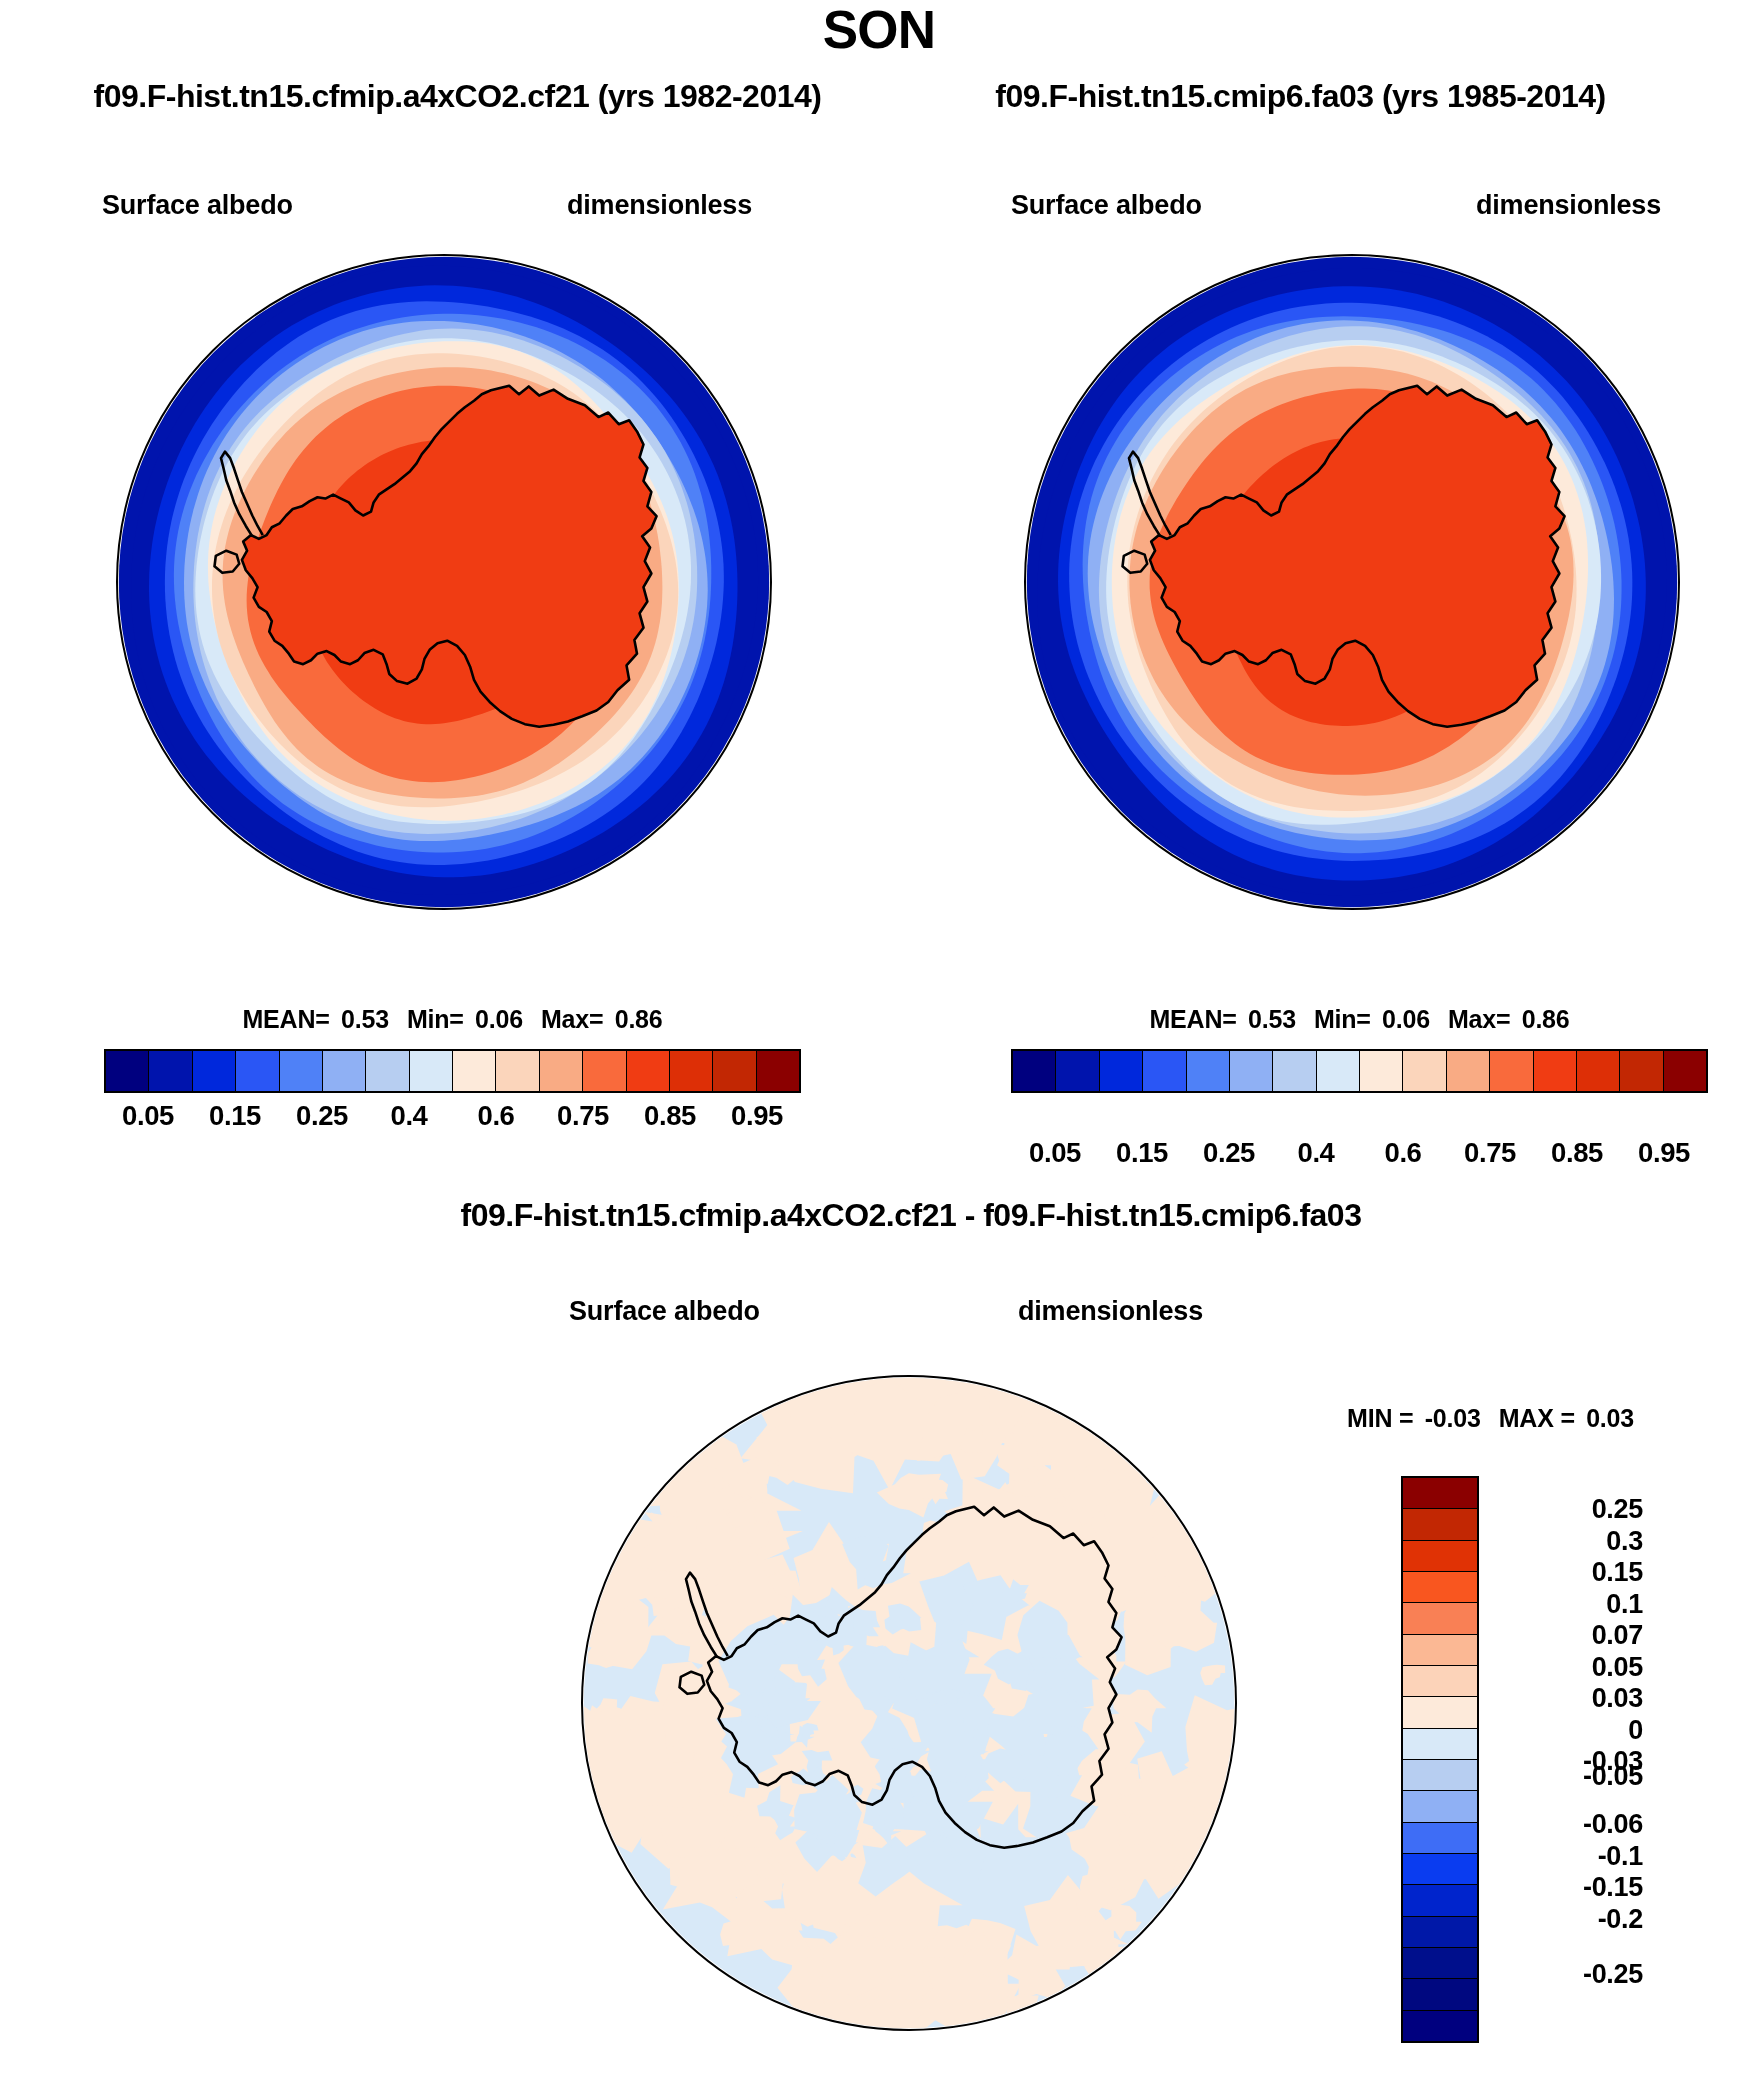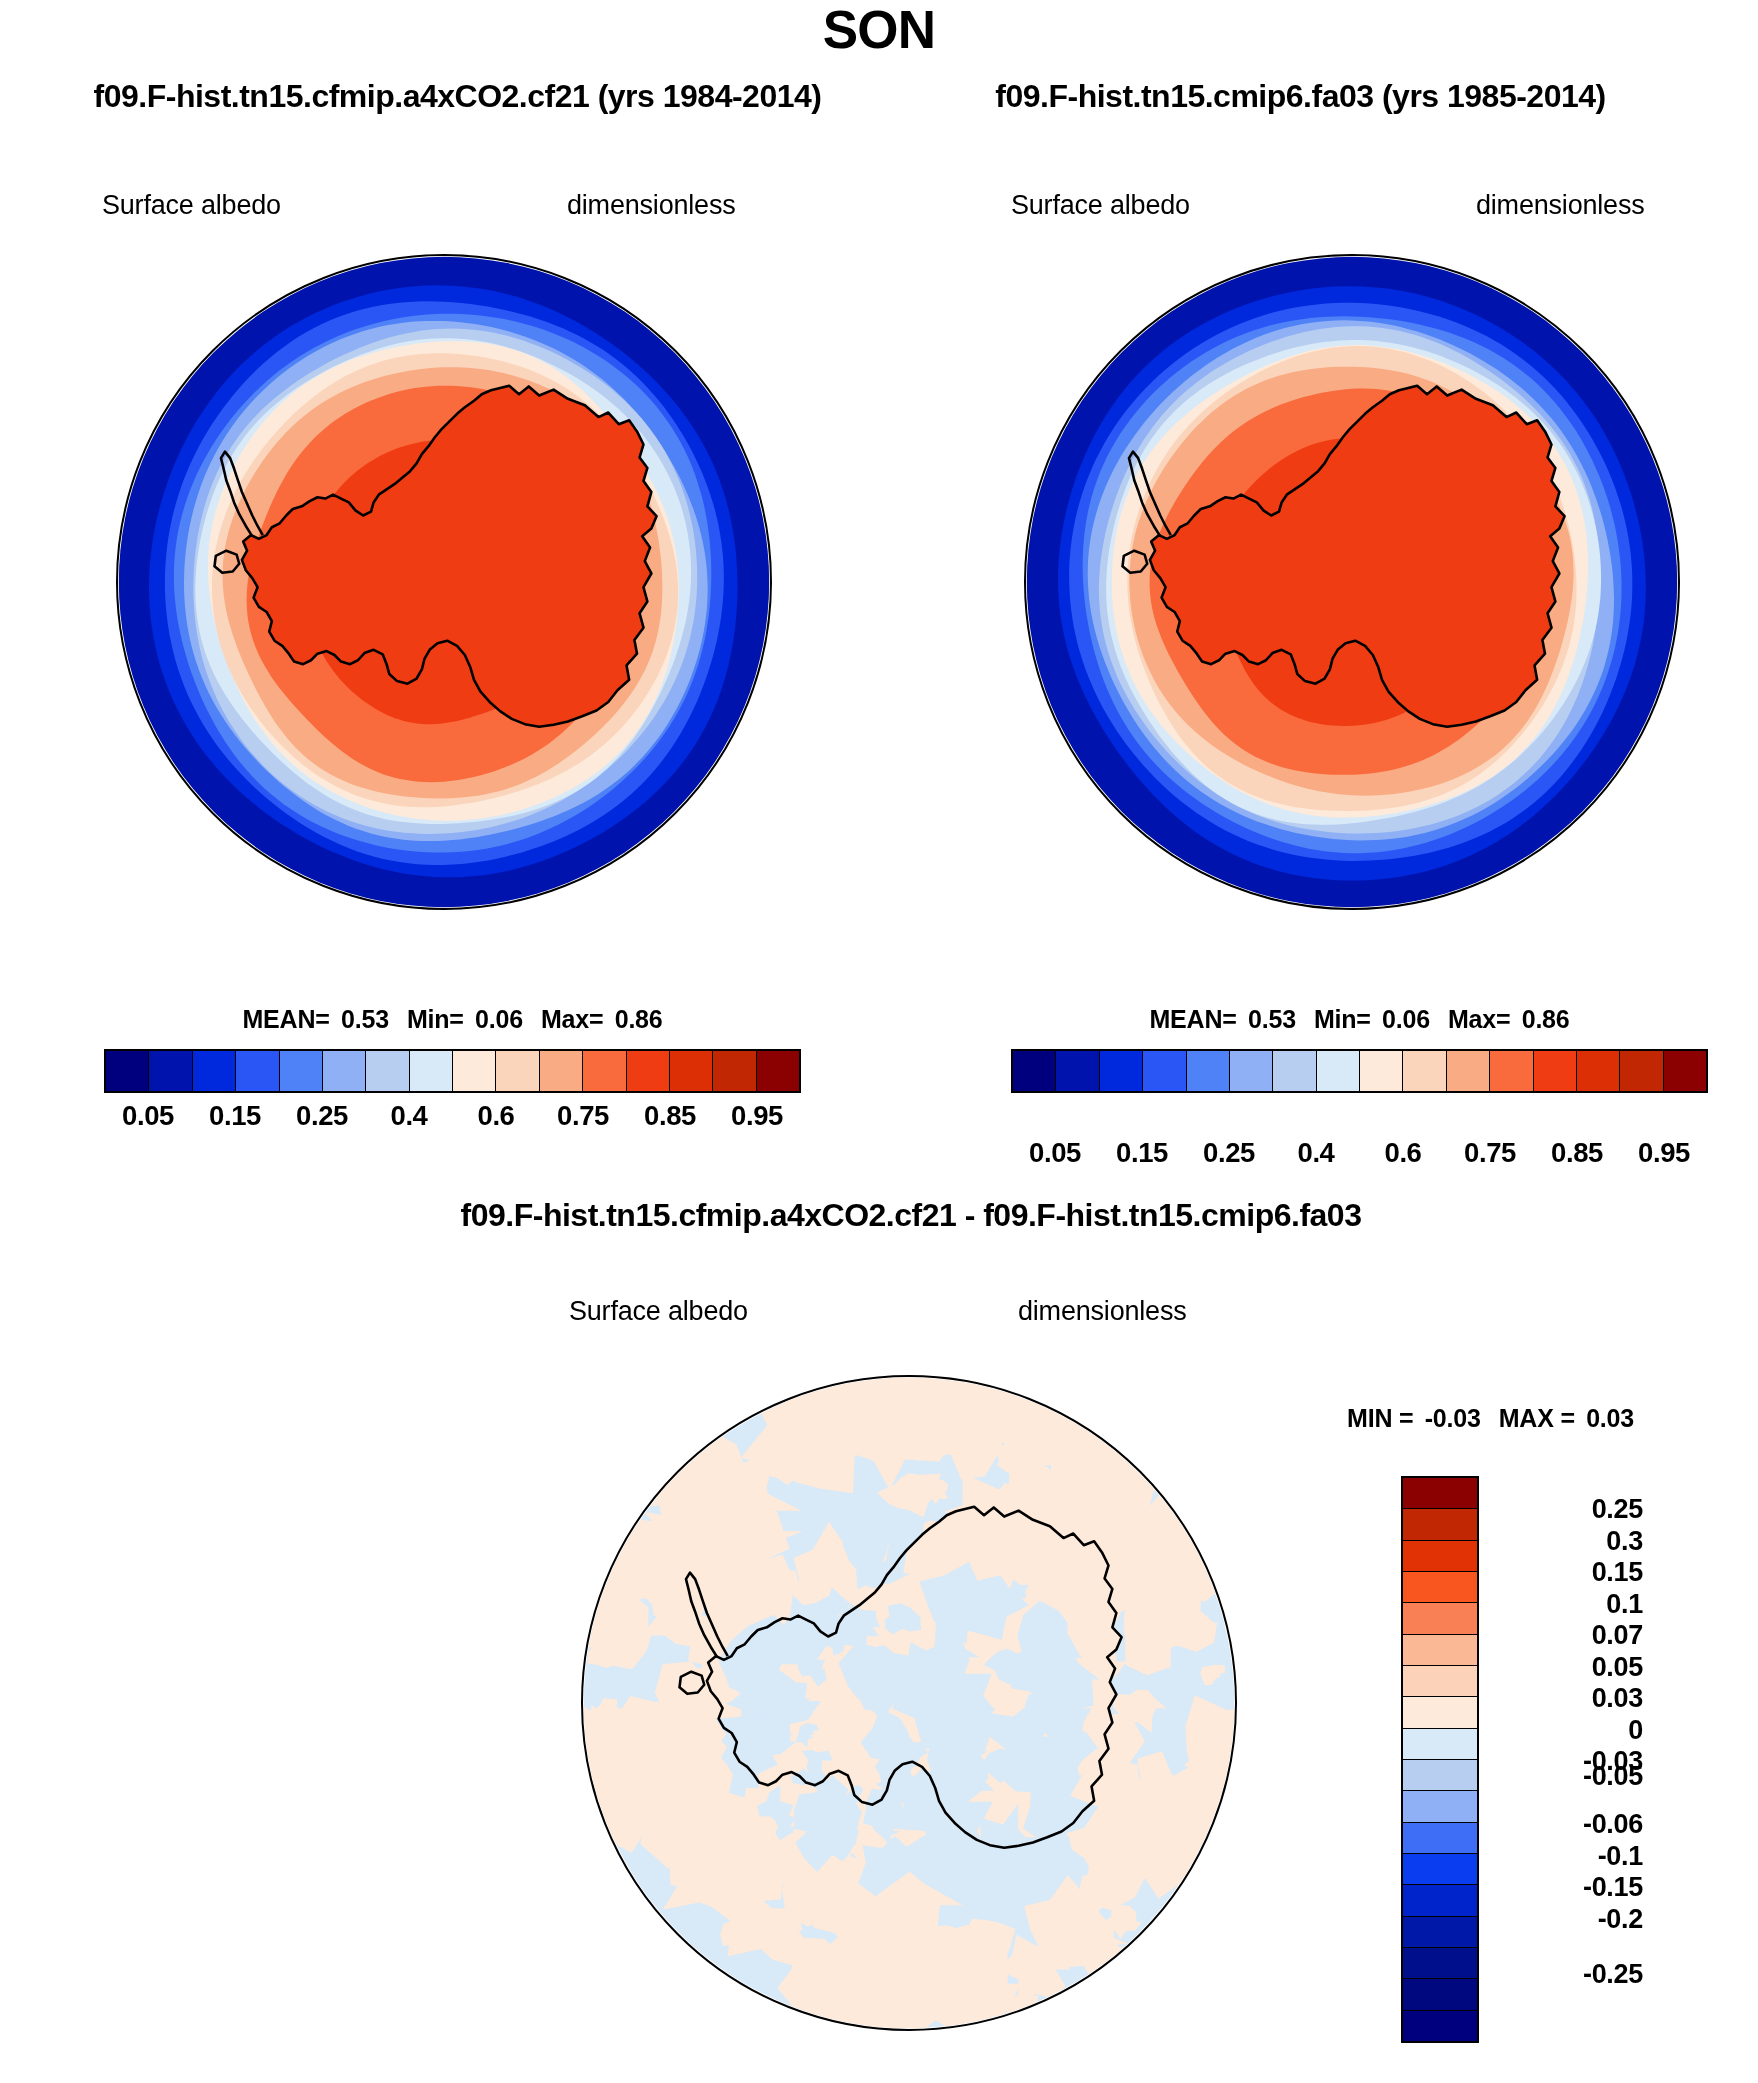--- a/index.html
+++ b/index.html
@@ -43,21 +43,21 @@
     font-size: 32px;
     font-weight: bold;
     letter-spacing: -0.5px;
     white-space: nowrap;
     padding-left: 32px;
   }
 
   
   .panel-head {
     font-size: 27px;
-    font-weight: normal;
+    font-weight: bold;
     letter-spacing: -0.2px;
     white-space: nowrap;
   }
   #head-l-var  { top: 190px;  left: 102px;  }
   #head-l-unit { top: 190px;  left: 567px;  }
   #head-r-var  { top: 190px;  left: 1011px; }
   #head-r-unit { top: 190px;  left: 1476px; }
   #head-d-var  { top: 1296px; left: 569px;  }
   #head-d-unit { top: 1296px; left: 1018px; }
 
@@ -147,21 +147,21 @@
     font-weight: bold;
     letter-spacing: -0.3px;
     white-space: nowrap;
   }
 </style>
 </head>
 <body>
 
 <div class="abs" id="season-title">SON</div>
 
-<div class="abs run-title" id="run-title-left">f09.F-hist.tn15.cfmip.a4xCO2.cf21 (yrs 1984-2014)</div>
+<div class="abs run-title" id="run-title-left">f09.F-hist.tn15.cfmip.a4xCO2.cf21 (yrs 1982-2014)</div>
 <div class="abs run-title" id="run-title-right">f09.F-hist.tn15.cmip6.fa03 (yrs 1985-2014)</div>
 
 <div class="abs panel-head" id="head-l-var">Surface albedo</div>
 <div class="abs panel-head" id="head-l-unit">dimensionless</div>
 <div class="abs panel-head" id="head-r-var">Surface albedo</div>
 <div class="abs panel-head" id="head-r-unit">dimensionless</div>
 
 <div class="abs map-wrap" id="map-left">
     <svg viewBox="0 0 804 804">
       <defs>

